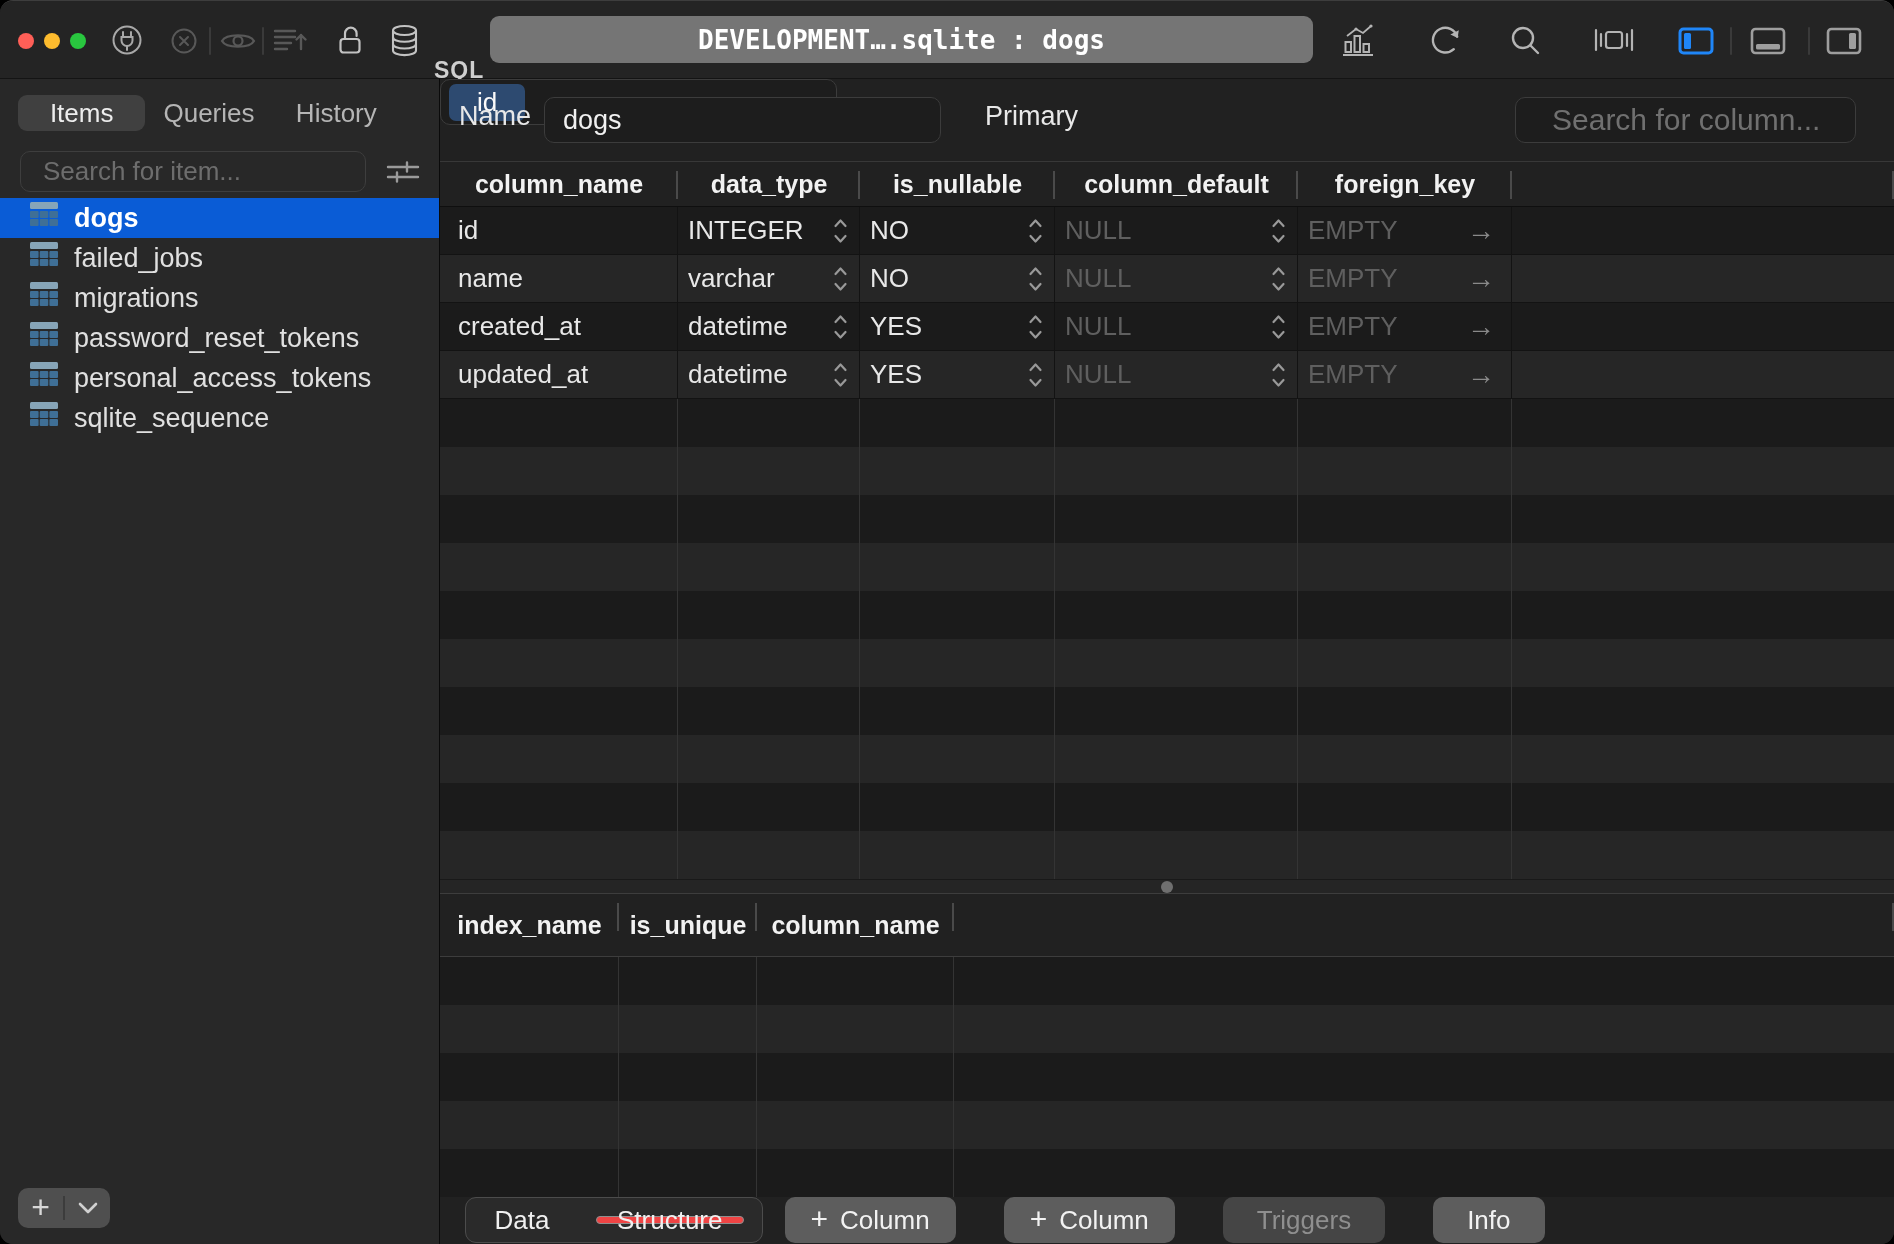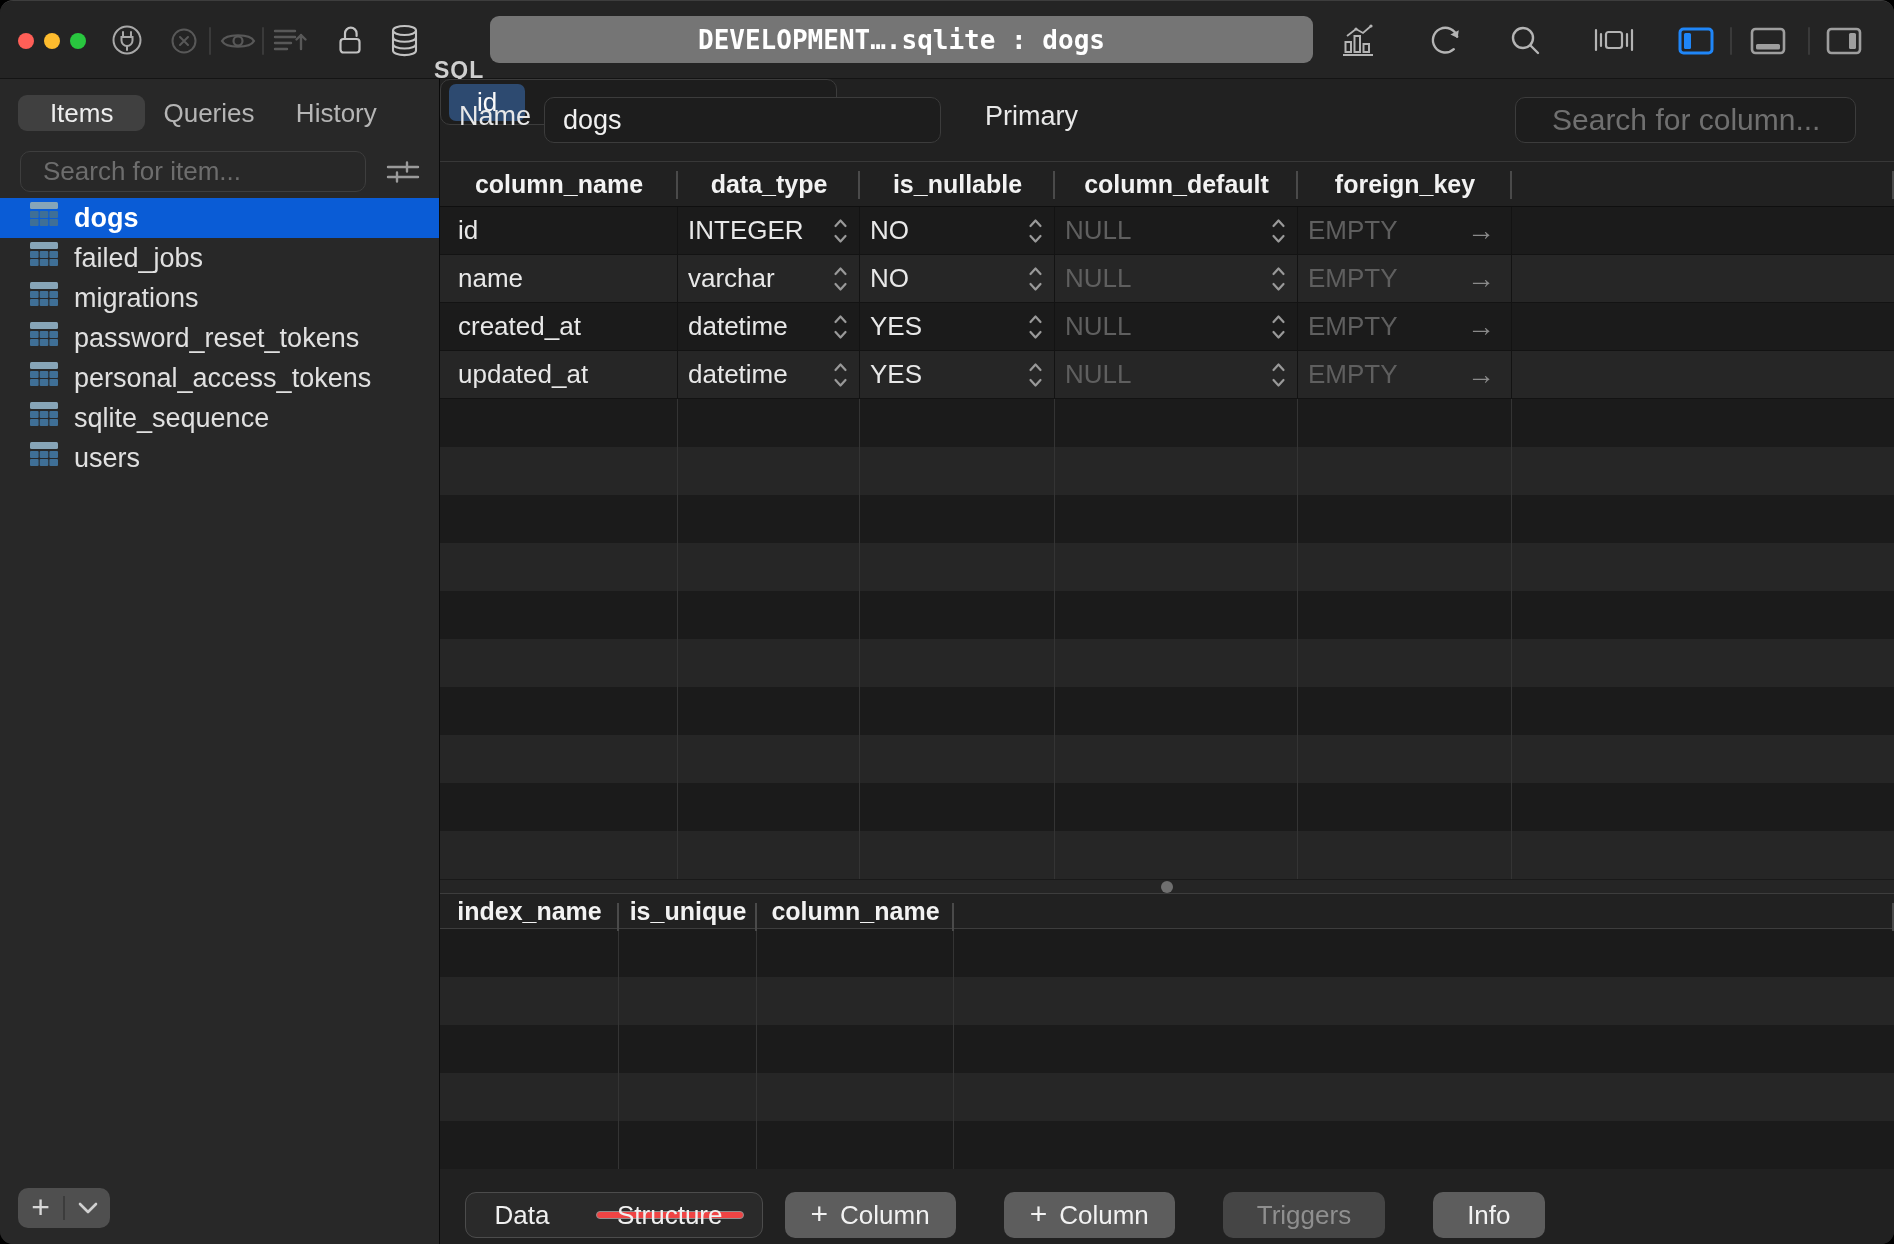--- a/index.html
+++ b/index.html
@@ -48,21 +48,21 @@
   #name-input { left:104px; width:397px; }
   #primary-label { left:545px; }
   #primary-input { left:655px; top:18px; width:397px; height:46px; background:#1d1d1d; border:1.5px solid #3c3c3c; border-radius:10px; display:flex; align-items:center; padding:0 8px; }
   .pk-tag { background:#2d4a70; color:#fafafa; font-size:26px; border-radius:7px; padding:3px 28px; }
   #column-search { left:1075px; width:341px; display:flex; align-items:center; padding:0 14px; }
   #column-search input { flex:1; background:transparent; border:none; outline:none; color:#ef4444; font-size:30px; margin-left:22px; font-family:"Liberation Sans",sans-serif; }
   #column-search input::placeholder { color:#707070; }
   
   .thead { display:flex; align-items:center; border-top:1px solid #383838; flex:none; }
   #structure-header { height:46px; border-bottom:1px solid #0f0f0f; }
-  #index-header { height:36px; border-bottom:1px solid #3d3d3d; border-top:1px solid #3d3d3d; }
+  #index-header { height:64px; border-bottom:1px solid #3d3d3d; border-top:1px solid #3d3d3d; }
   .th { display:flex; align-items:center; justify-content:center; font-size:25px; font-weight:bold; color:#f2f2f2; height:100%; position:relative; }
   .th::after { content:""; position:absolute; right:0; top:9px; width:2px; height:28px; background:#4a4a4a; }
   .st-c0{width:238px;} .st-c1{width:182px;} .st-c2{width:195px;} .st-c3{width:243px;} .st-c4{width:214px;} .st-c5{flex:1;}
   .ix-c0{width:179px;} .ix-c1{width:138px;} .ix-c2{width:197px;} .ix-c3{flex:1;}
   .tbody { flex:none; }
   .trow { display:flex; height:48px; }
   .trow.dark { background:#1b1b1b; }
   .trow.light { background:#262626; }
   .trow.filled { border-bottom:1px solid #131313; }
   .td { height:100%; display:flex; align-items:center; font-size:26px; color:#e8e8e8; padding:0 10px; }
@@ -287,32 +287,20 @@
                 <rect x="0" y="0" width="28" height="7" rx="1.5" fill="#87a5b8"></rect>
                 <rect x="0" y="9" width="8.6" height="7" rx="1" fill="#3f6f96"></rect>
                 <rect x="9.7" y="9" width="8.6" height="7" rx="1" fill="#3f6f96"></rect>
                 <rect x="19.4" y="9" width="8.6" height="7" rx="1" fill="#3f6f96"></rect>
                 <rect x="0" y="17" width="8.6" height="7" rx="1" fill="#3f6f96"></rect>
                 <rect x="9.7" y="17" width="8.6" height="7" rx="1" fill="#3f6f96"></rect>
                 <rect x="19.4" y="17" width="8.6" height="7" rx="1" fill="#3f6f96"></rect>
               </svg></span>
             <span>sqlite_sequence</span>
           </div>
-          <div class="sb-item">
-            <span class="ticon"><svg width="28" height="25" viewBox="0 0 28 25">
-                <rect x="0" y="0" width="28" height="7" rx="1.5" fill="#87a5b8"></rect>
-                <rect x="0" y="9" width="8.6" height="7" rx="1" fill="#3f6f96"></rect>
-                <rect x="9.7" y="9" width="8.6" height="7" rx="1" fill="#3f6f96"></rect>
-                <rect x="19.4" y="9" width="8.6" height="7" rx="1" fill="#3f6f96"></rect>
-                <rect x="0" y="17" width="8.6" height="7" rx="1" fill="#3f6f96"></rect>
-                <rect x="9.7" y="17" width="8.6" height="7" rx="1" fill="#3f6f96"></rect>
-                <rect x="19.4" y="17" width="8.6" height="7" rx="1" fill="#3f6f96"></rect>
-              </svg></span>
-            <span>users</span>
-          </div>
         </div>
       <div id="add-btn">
         <span class="half">
             <span class="plus">+</span>
           </span>
         <span class="divider"></span>
         <span class="half">
           <svg width="22" height="14" viewBox="0 0 22 14" fill="none" stroke="#d0d0d0" stroke-width="2.6" stroke-linecap="round" stroke-linejoin="round">
               <path d="M3 3l8 8 8-8"></path>
             </svg>

